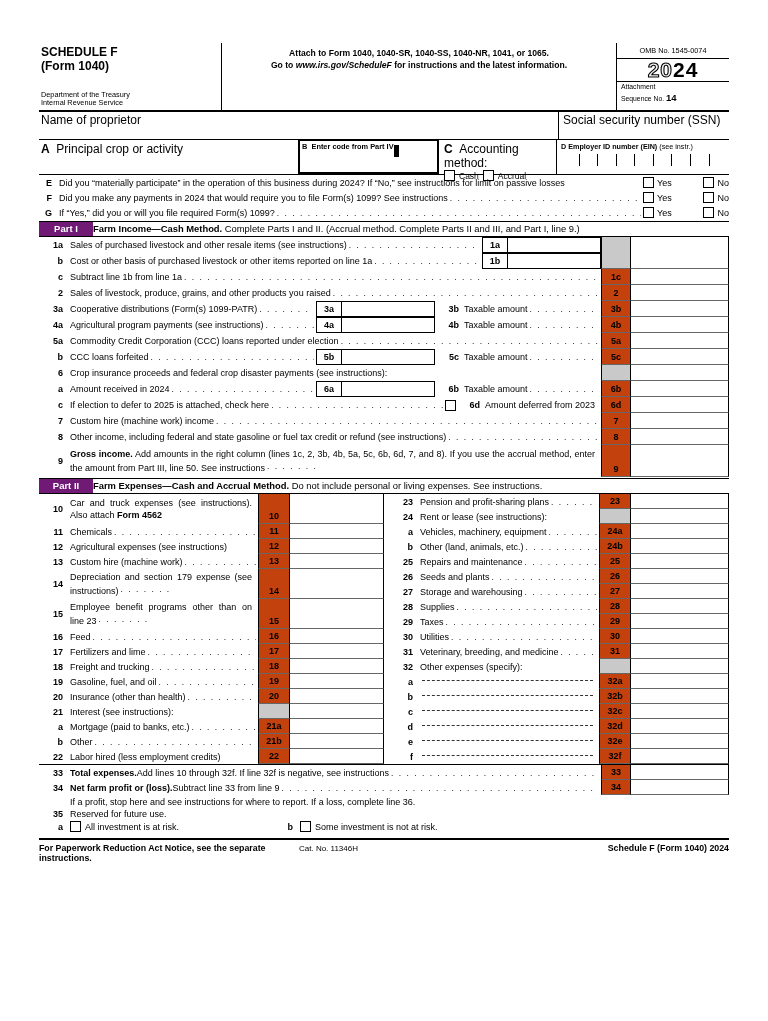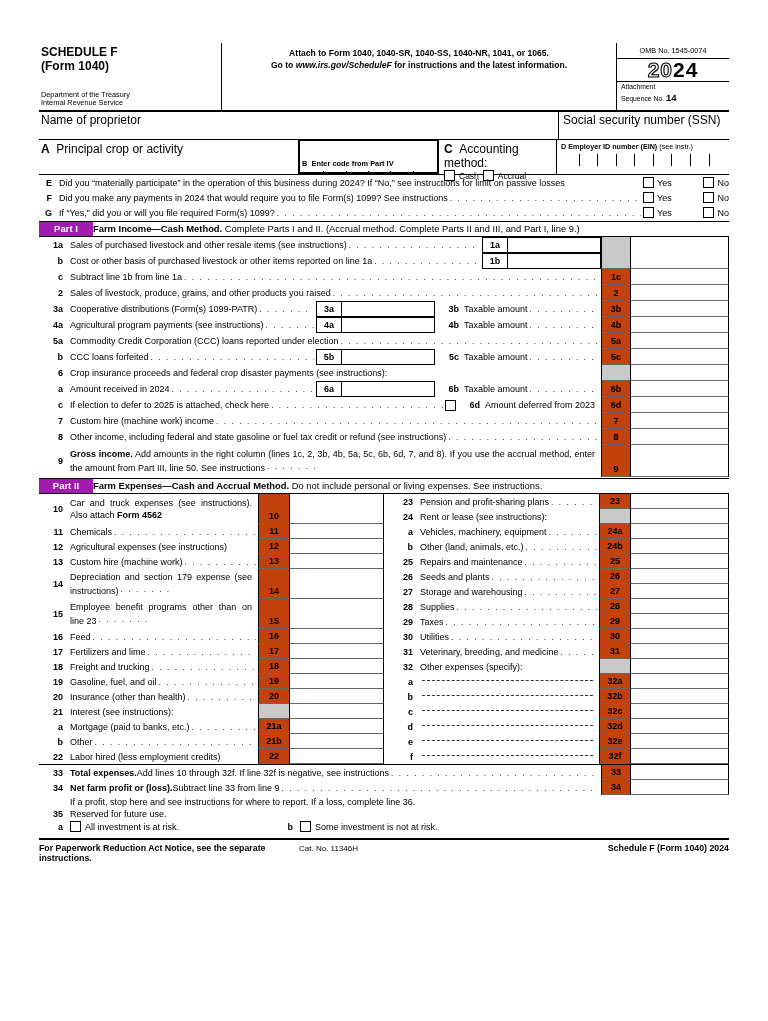--- a/index.html
+++ b/index.html
@@ -22,41 +22,41 @@
   .attseq{font-size:6.8px;border-top:1px solid #000;padding:1px 0 0 4px;line-height:1.25;}
   .seqno{font-size:9.5px;}
   
   .namerow{display:flex;height:27px;border-bottom:1px solid #000;}
   .namecell{flex:1;padding:1px 0 0 2px;}
   .ssncell{width:166px;border-left:1px solid #000;padding:1px 0 0 4px;}
   .cap{font-size:12px;}
   
   .abcd{display:flex;height:34px;border-bottom:1px solid #000;}
   .abox{flex:1;padding:2px 0 0 2px;}
-  .bbox{width:133px;border:2px solid #000;margin:-1px 0 0 1px;padding:18px 2px 0 2px;display:flex;flex-direction:column;}
+  .bbox{width:133px;border:2px solid #000;margin:-1px 0 0 1px;padding:1px 2px 0 2px;display:flex;flex-direction:row;}
   .bcap{font-size:7.4px;font-weight:bold;white-space:nowrap;}
   .cbox{width:112px;padding:2px 0 0 5px;}
   .cline{display:flex;align-items:center;gap:4px;font-size:8.5px;}
   .dbox{width:166px;border-left:1px solid #000;padding:2px 2px 0 4px;display:flex;flex-direction:column;}
   .dcap{font-size:7.2px;white-space:nowrap;}
   .comb{display:flex;margin-top:3px;height:12px;}
   .comb i{flex:1;border-left:1px solid #000;}
   .comb i:first-child{border-left:none;}
   
   .cb{display:inline-block;width:9px;height:9px;border:1px solid #000;background:#fff;flex:none;}
   
   .qrow{display:flex;align-items:center;height:15px;}
   .qrow .ln{width:13px;font-weight:bold;flex:none;}
   .qtext{white-space:nowrap;}
   .fill{flex:1;}
   .yn{flex:none;width:86px;display:flex;justify-content:space-between;align-items:flex-end;}
   .ynpair{display:flex;align-items:center;gap:3px;}
   
   .pbar{display:flex;align-items:stretch;border-top:1.5px solid #000;border-bottom:1.5px solid #000;height:14px;margin-top:1px;}
-  .plab{width:54px;background:#a21caf;color:#fff;font-weight:bold;font-size:9.5px;text-align:center;padding-top:1px;}
+  .plab{width:54px;background:#701a75;color:#fff;font-weight:bold;font-size:9.5px;text-align:center;padding-top:1px;}
   .ptext{flex:1;padding-left:0;font-size:9.4px;padding-top:1px;}
   
   .frow{display:flex;align-items:center;}
   .p1rows .frow{height:16px;}
   .p1rows .frow.tall{height:32px;}
   .col .frow{height:15px;}
   .col .frow.tall{height:30px;}
   .brows .frow{height:15px;}
   .ln{width:24px;text-align:right;padding-right:7px;font-weight:bold;flex:none;}
   .desc{display:flex;align-items:center;flex:1;min-width:0;white-space:nowrap;overflow:hidden;}

